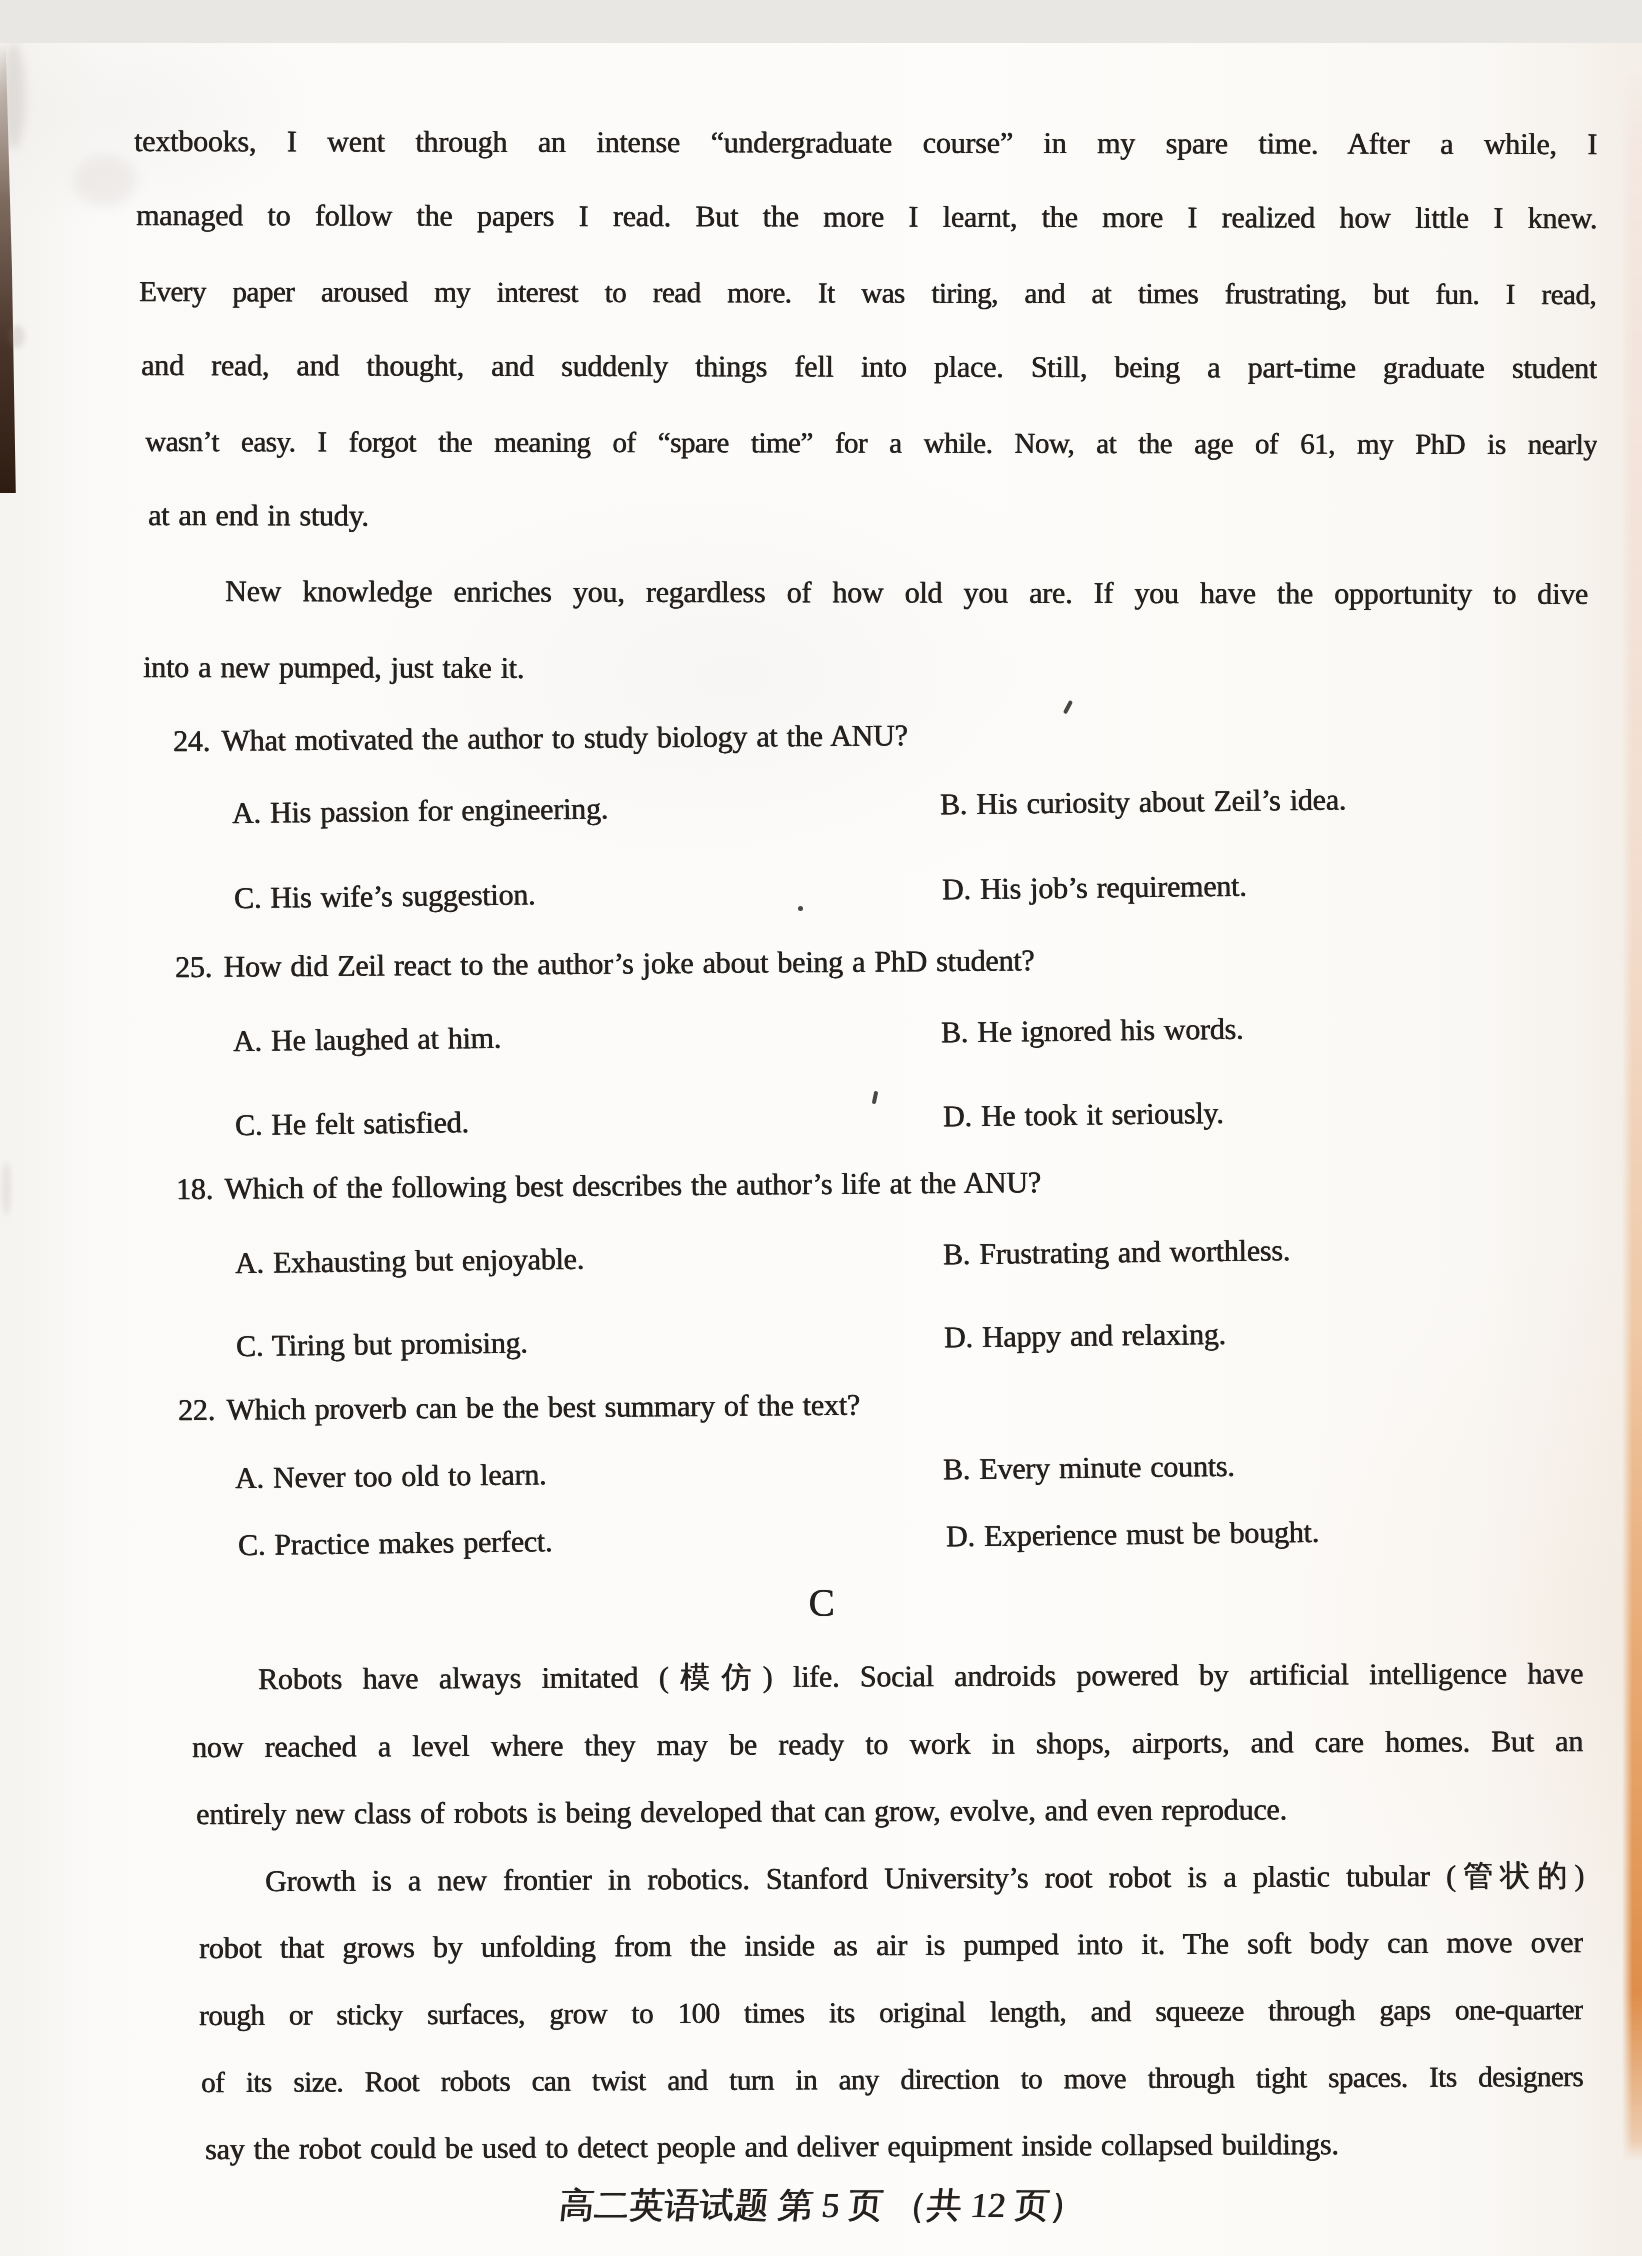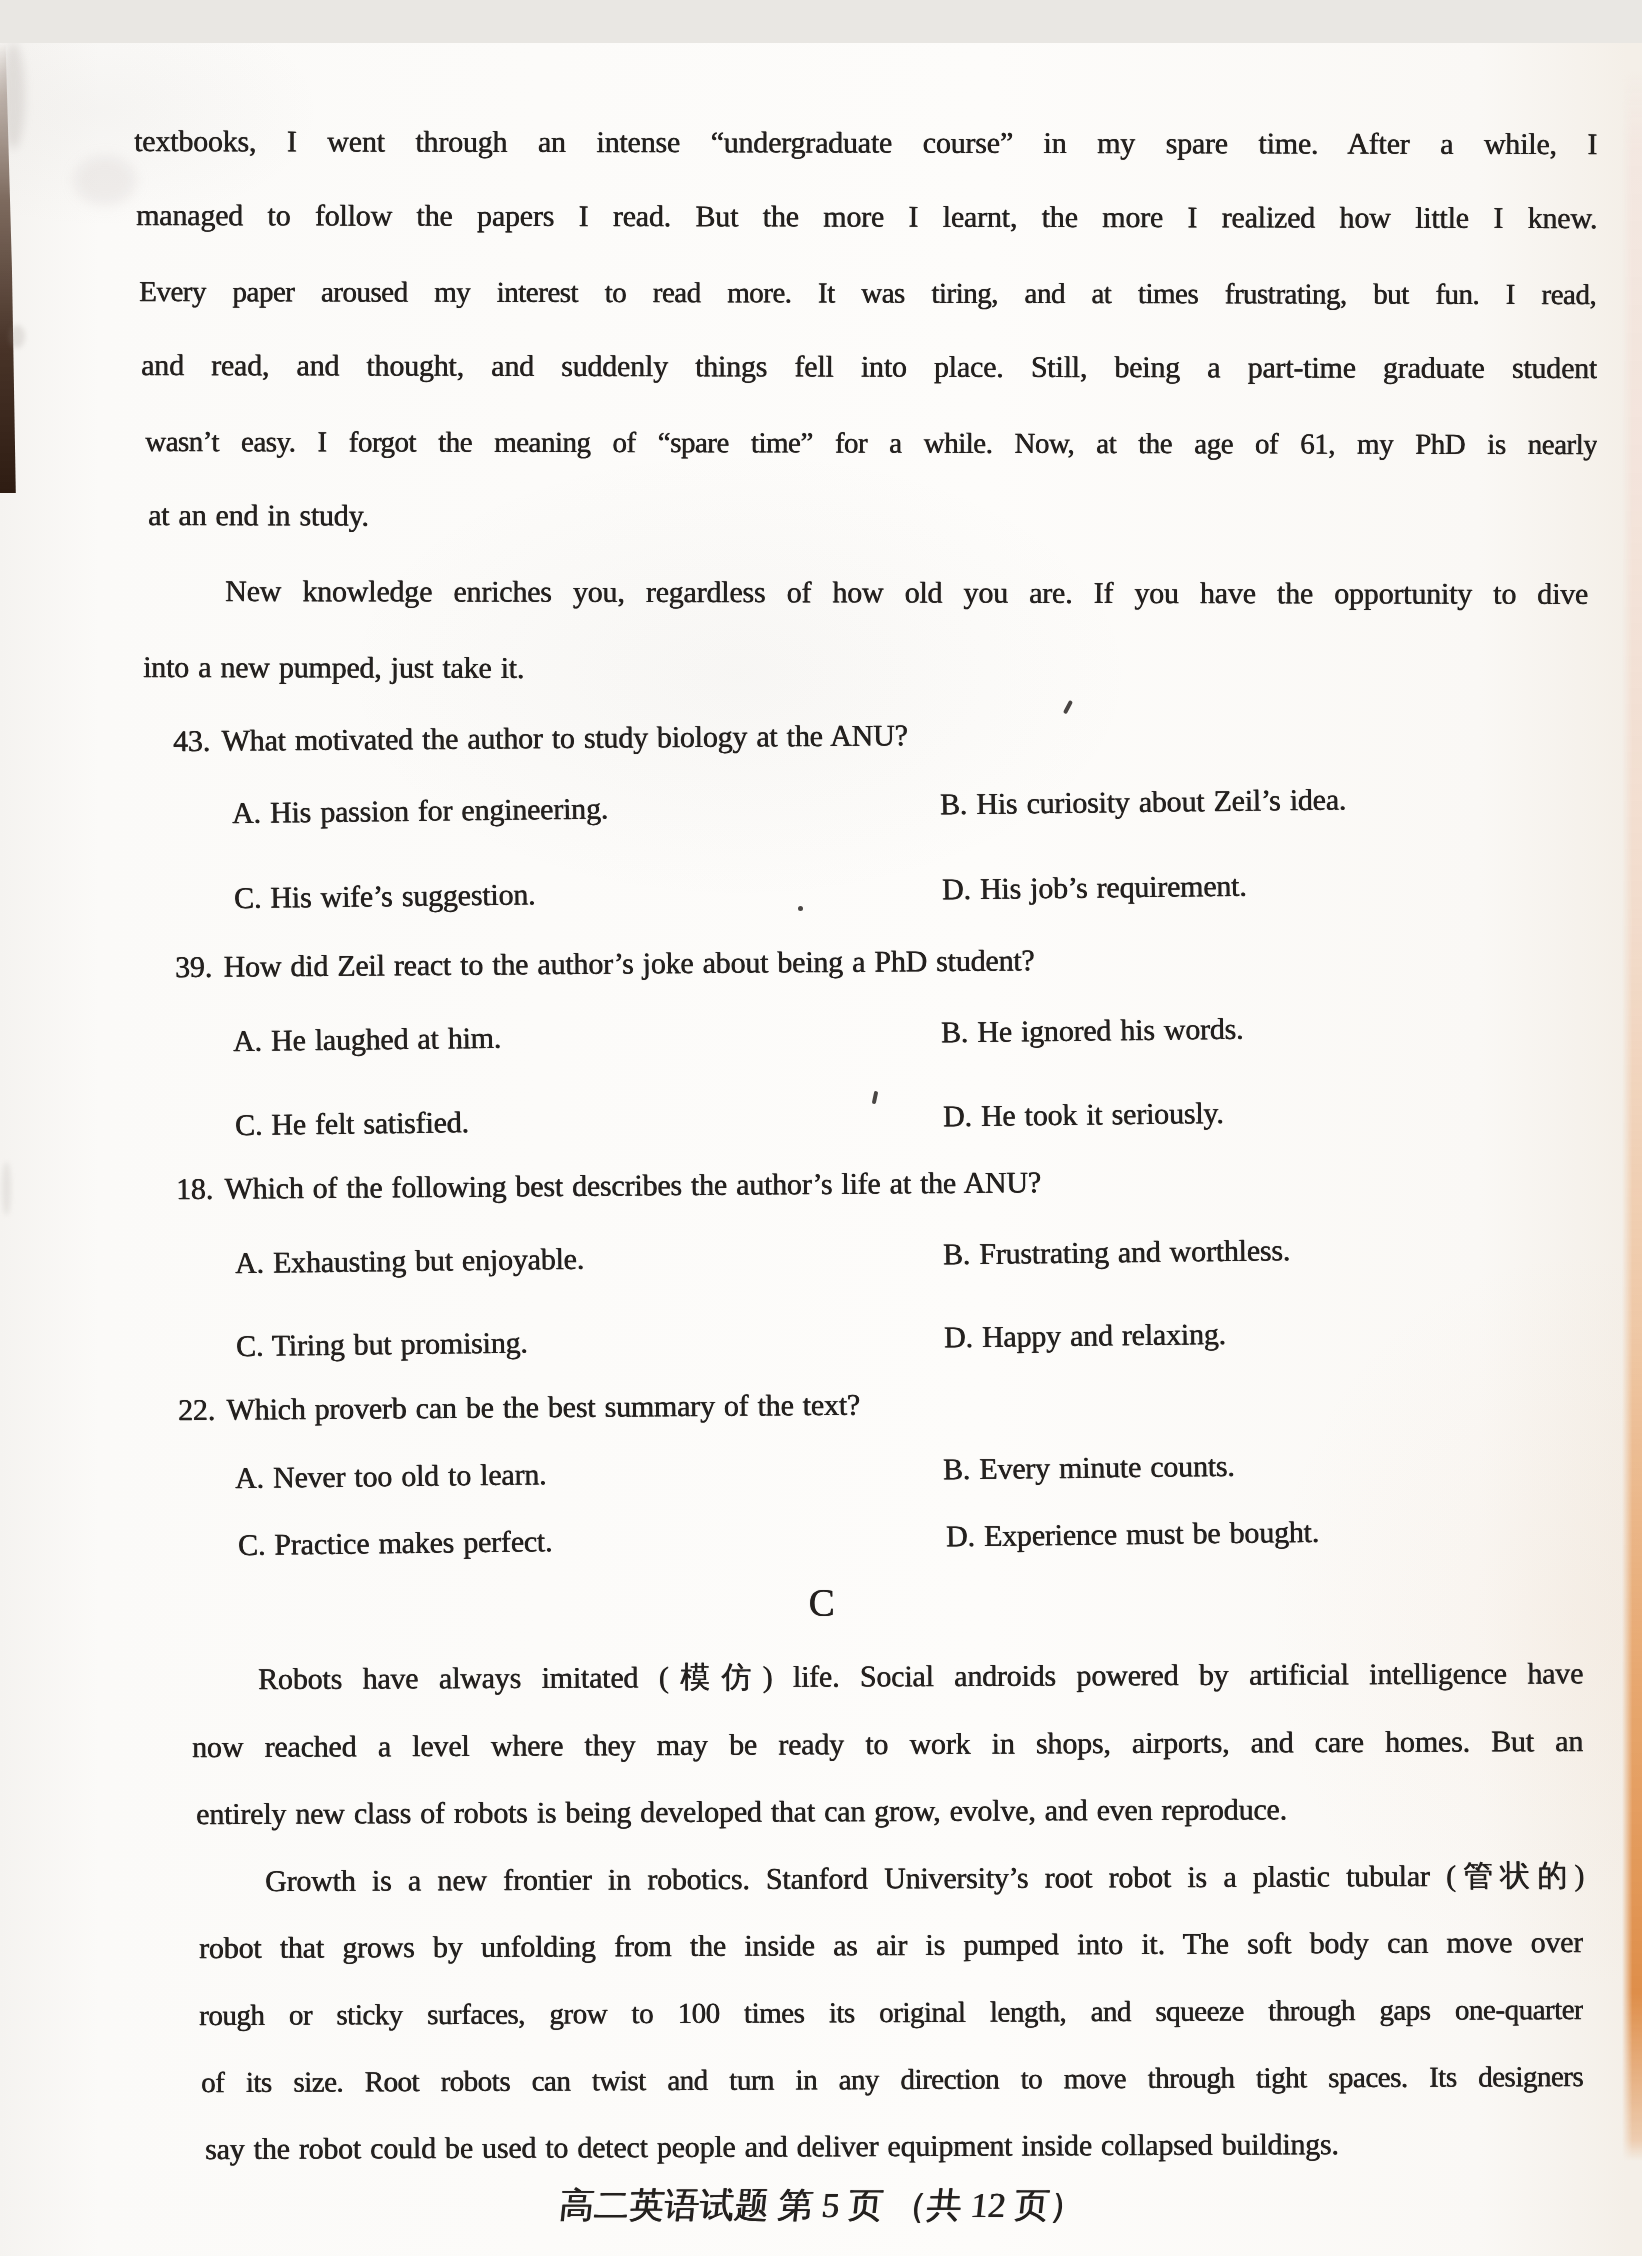--- a/index.html
+++ b/index.html
@@ -82,31 +82,31 @@
   <div class="line just rotA" style="top:150px;left:136px;width:1461px">managed to follow the papers I read. But the more I learnt, the more I realized how little I knew.</div>
   <div class="line just rotA tight" style="top:226px;left:139px;width:1457px">Every paper aroused my interest to read more. It was tiring, and at times frustrating, but fun. I read,</div>
   <div class="line just rotA" style="top:300px;left:141px;width:1456px">and read, and thought, and suddenly things fell into place. Still, being a part-time graduate student</div>
   <div class="line just rotA tight" style="top:376px;left:145px;width:1452px">wasn’t easy. I forgot the meaning of “spare time” for a while. Now, at the age of 61, my PhD is nearly</div>
   <div class="line nw rotA" style="top:450px;left:148px">at an end in study.</div>
 
   <div class="line just rotA" style="top:526px;left:225px;width:1363px">New knowledge enriches you, regardless of how old you are. If you have the opportunity to dive</div>
   <div class="line nw rotA" style="top:602px;left:143px">into a new pumped, just take it.</div>
 
   <div class="line nw rotB" style="top:676px;left:173px">
-    <span class="qnum">43.</span><span>What motivated the author to study biology at the ANU?</span>
+    <span class="qnum">24.</span><span>What motivated the author to study biology at the ANU?</span>
   </div>
   <div class="line rotO" style="top:748px;left:232px;width:1376px">
     <span class="cellA">A. His passion for engineering.</span><span class="cellB">B. His curiosity about Zeil’s idea.</span>
   </div>
   <div class="line rotO" style="top:833px;left:234px;width:1376px">
     <span class="cellA">C. His wife’s suggestion.</span><span class="cellB">D. His job’s requirement.</span>
   </div>
 
   <div class="line nw rotB" style="top:902px;left:175px">
-    <span class="qnum">39.</span><span>How did Zeil react to the author’s joke about being a PhD student?</span>
+    <span class="qnum">25.</span><span>How did Zeil react to the author’s joke about being a PhD student?</span>
   </div>
   <div class="line rotO" style="top:976px;left:233px;width:1376px">
     <span class="cellA">A. He laughed at him.</span><span class="cellB">B. He ignored his words.</span>
   </div>
   <div class="line rotO" style="top:1060px;left:235px;width:1376px">
     <span class="cellA">C. He felt satisfied.</span><span class="cellB">D. He took it seriously.</span>
   </div>
 
   <div class="line nw rotB" style="top:1124px;left:176px">
     <span class="qnum">18.</span><span>Which of the following best describes the author’s life at the ANU?</span>

